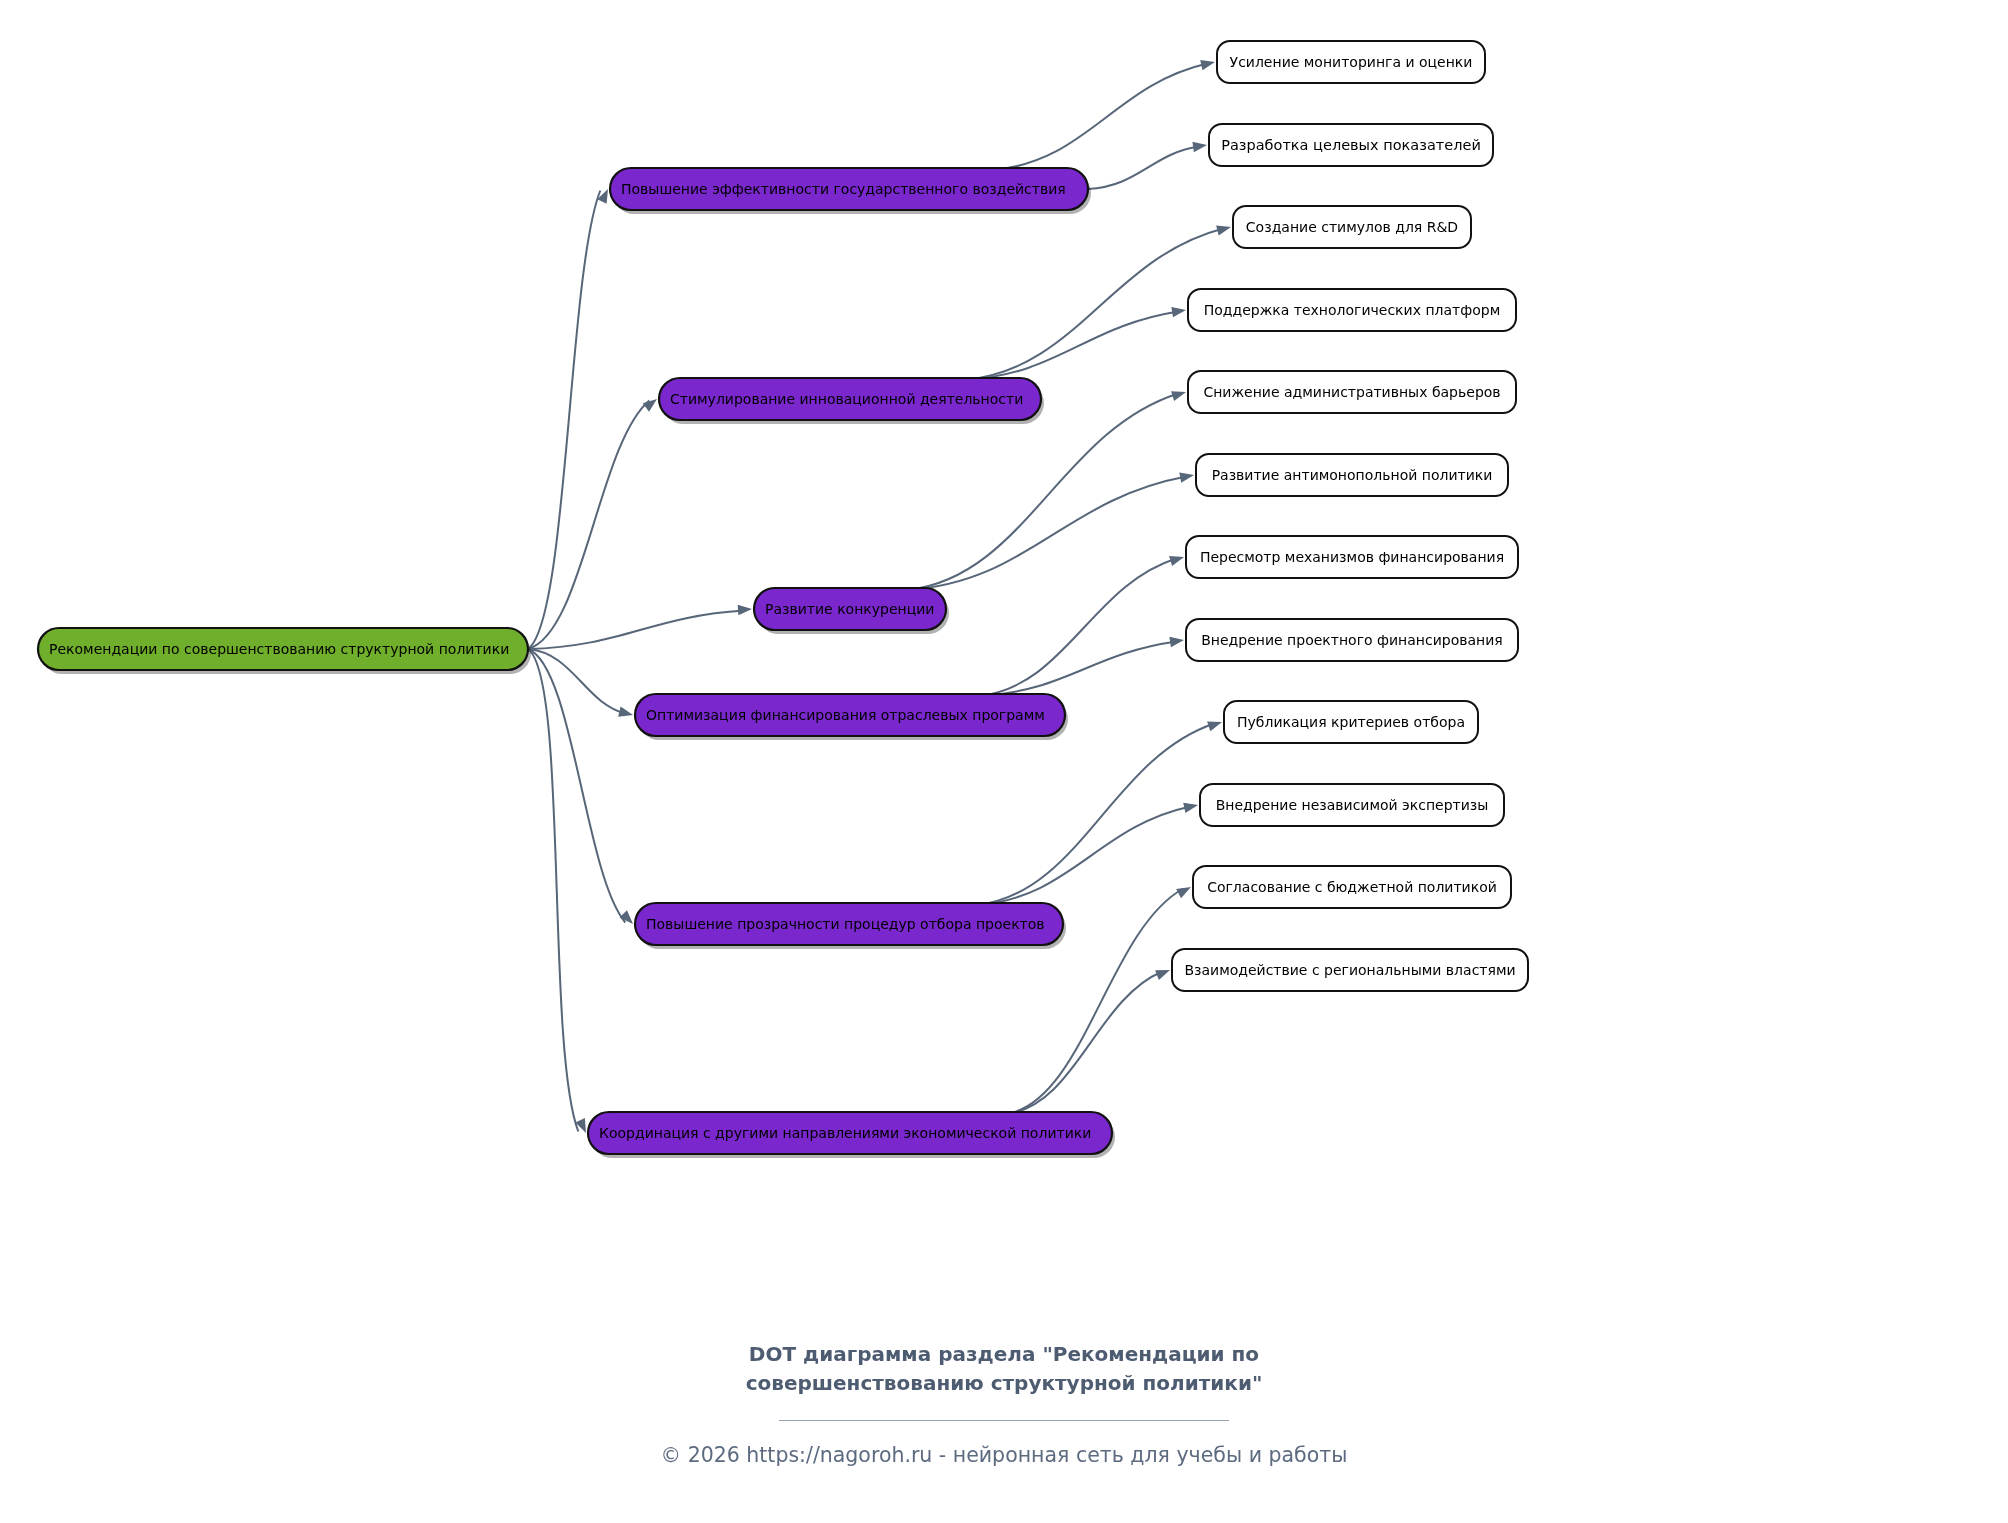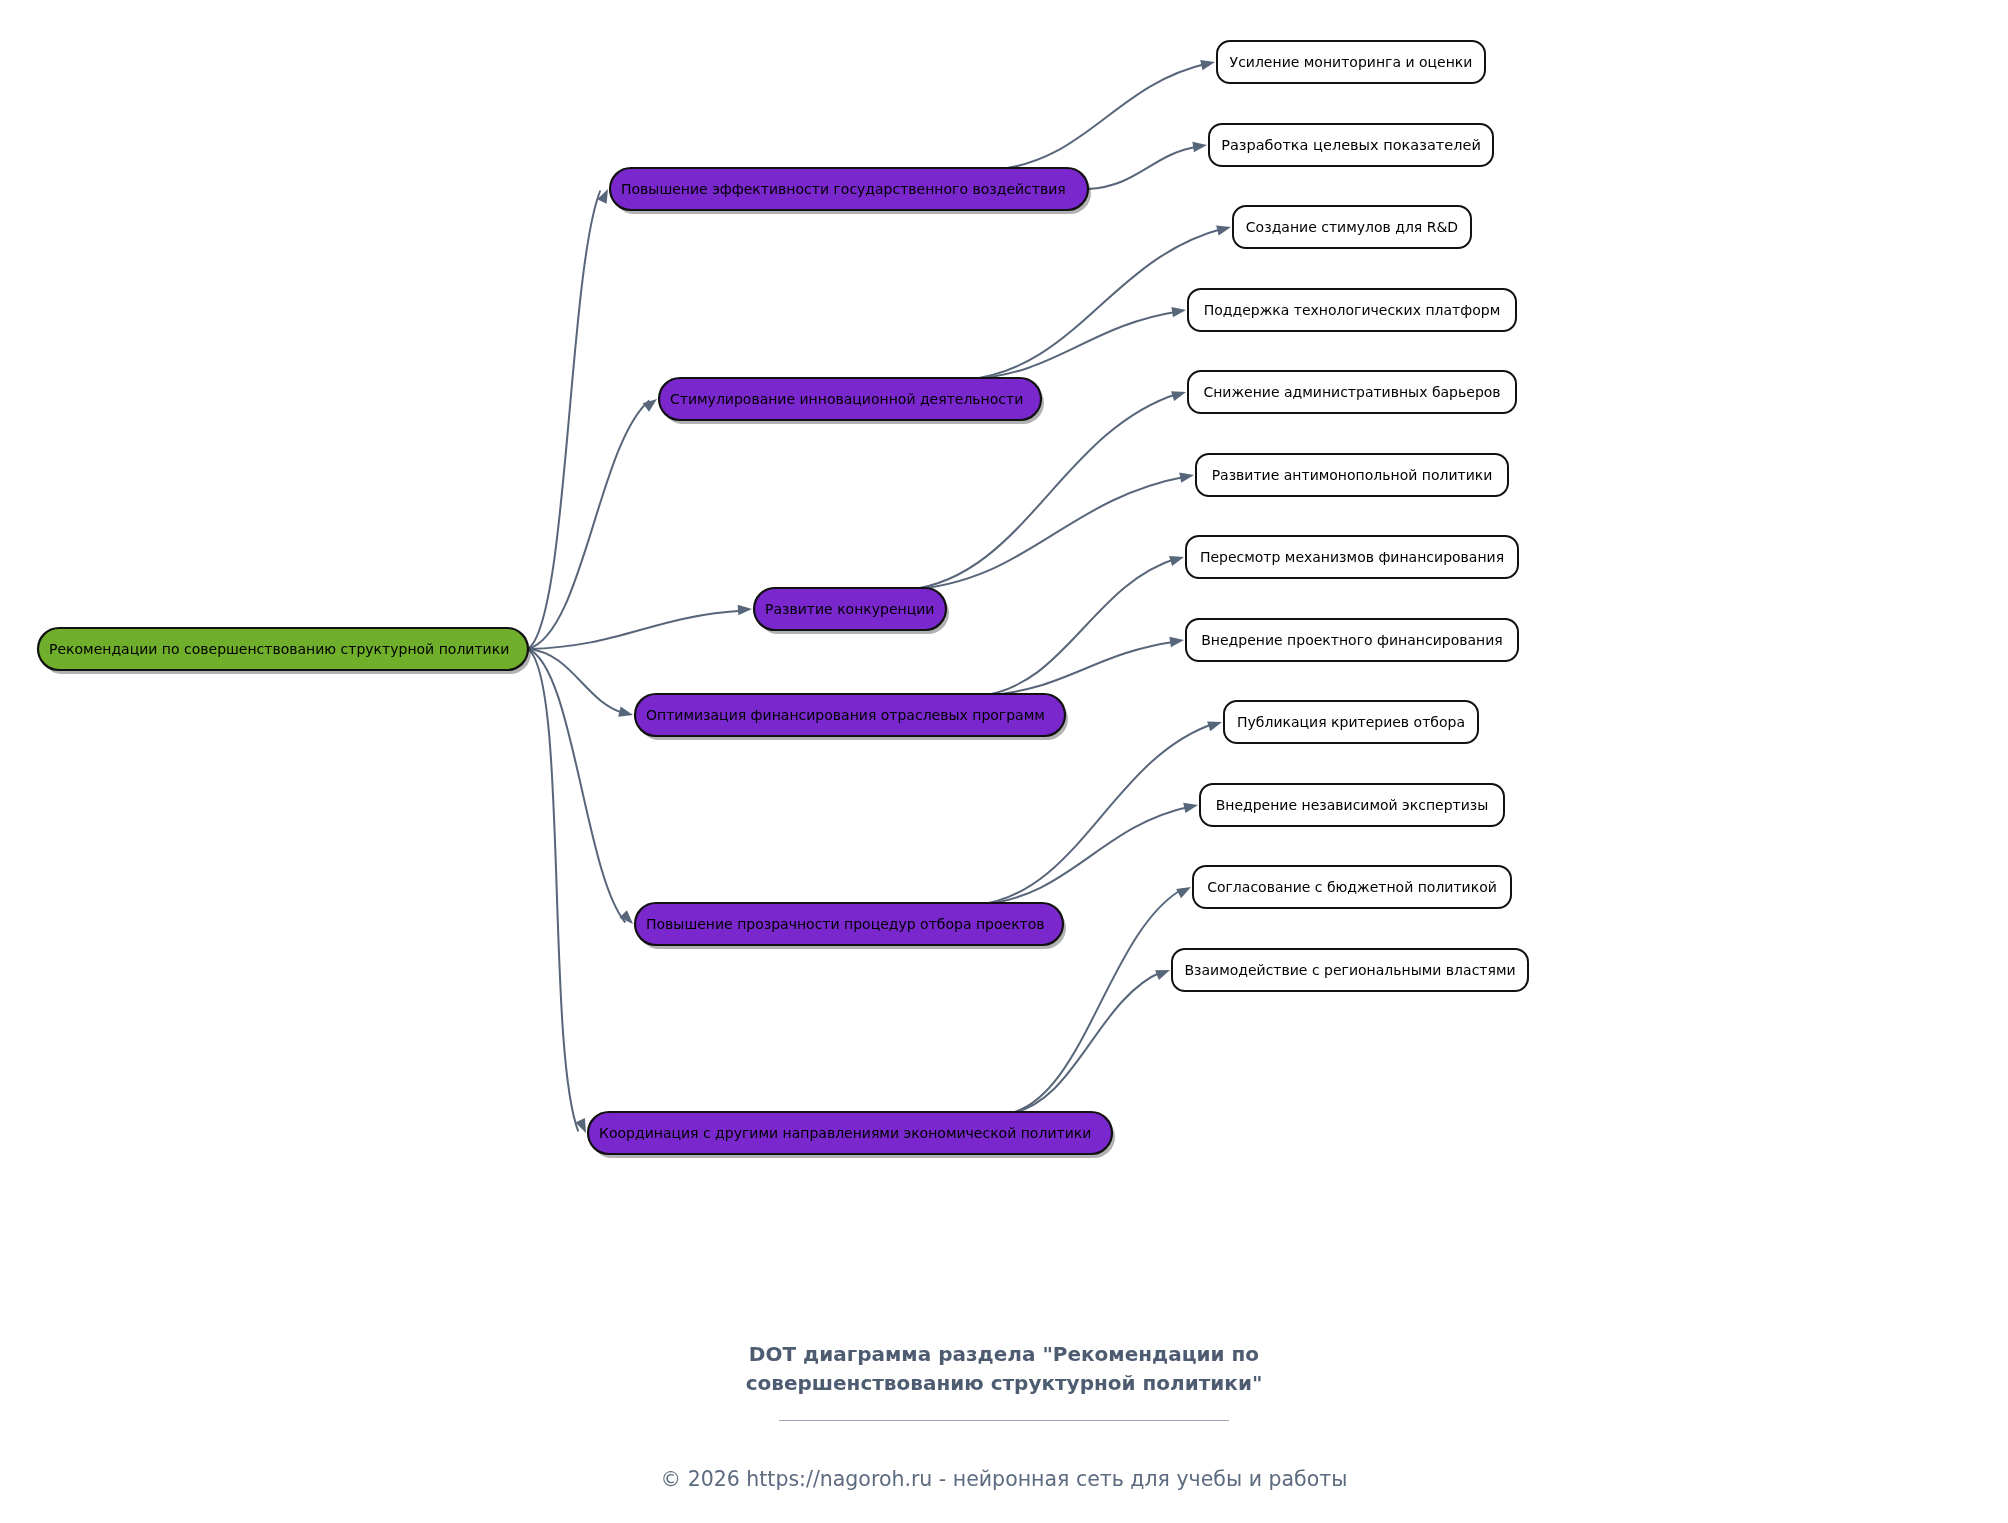--- a/index.html
+++ b/index.html
@@ -90,21 +90,20 @@
   .footer-credit {
     position: absolute;
     top: 1443px;
     left: 50%;
     transform: translateX(-50%);
     width: 900px;
     text-align: center;
     font-family: "DejaVu Sans", "Liberation Sans", sans-serif;
     font-size: 20.5px;
     color: #5D6B80;
-    margin-top: 24px;
   }
 </style>
 </head>
 <body>
 
 <div id="stage">
 
   <svg id="graph" viewBox="0 0 2008 1523" preserveAspectRatio="xMidYMid meet">
     <g id="edges-layer">
         <path d="M 528 649 C 568 621.4, 568 271.8, 600.3 190.5" class="edge-path"></path>

